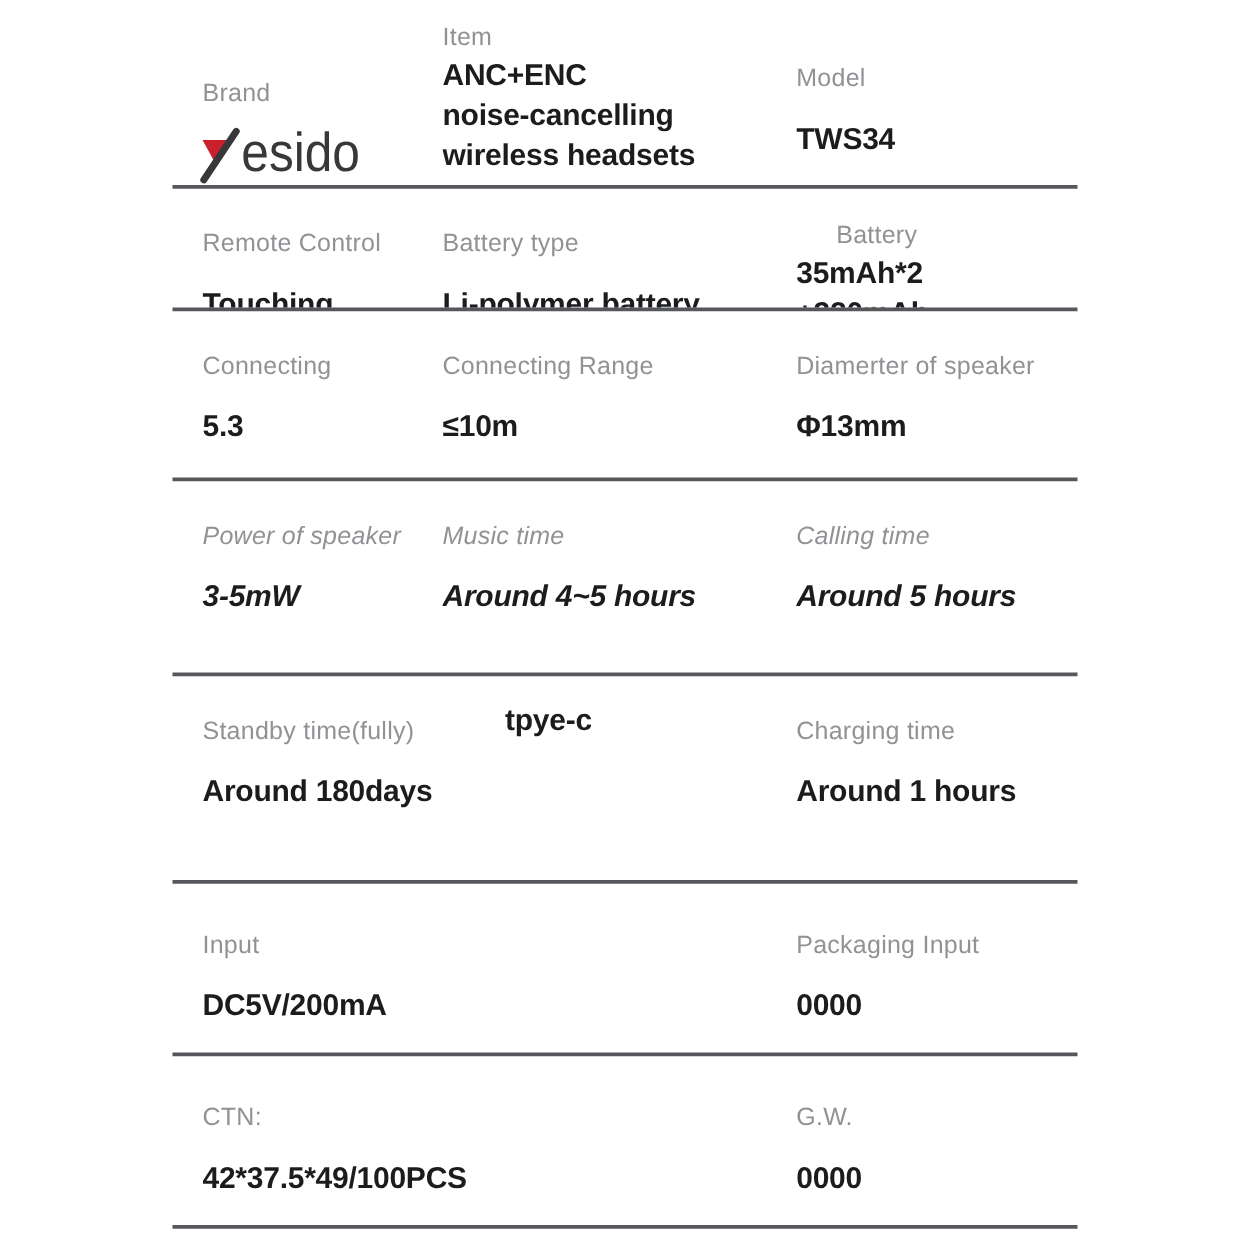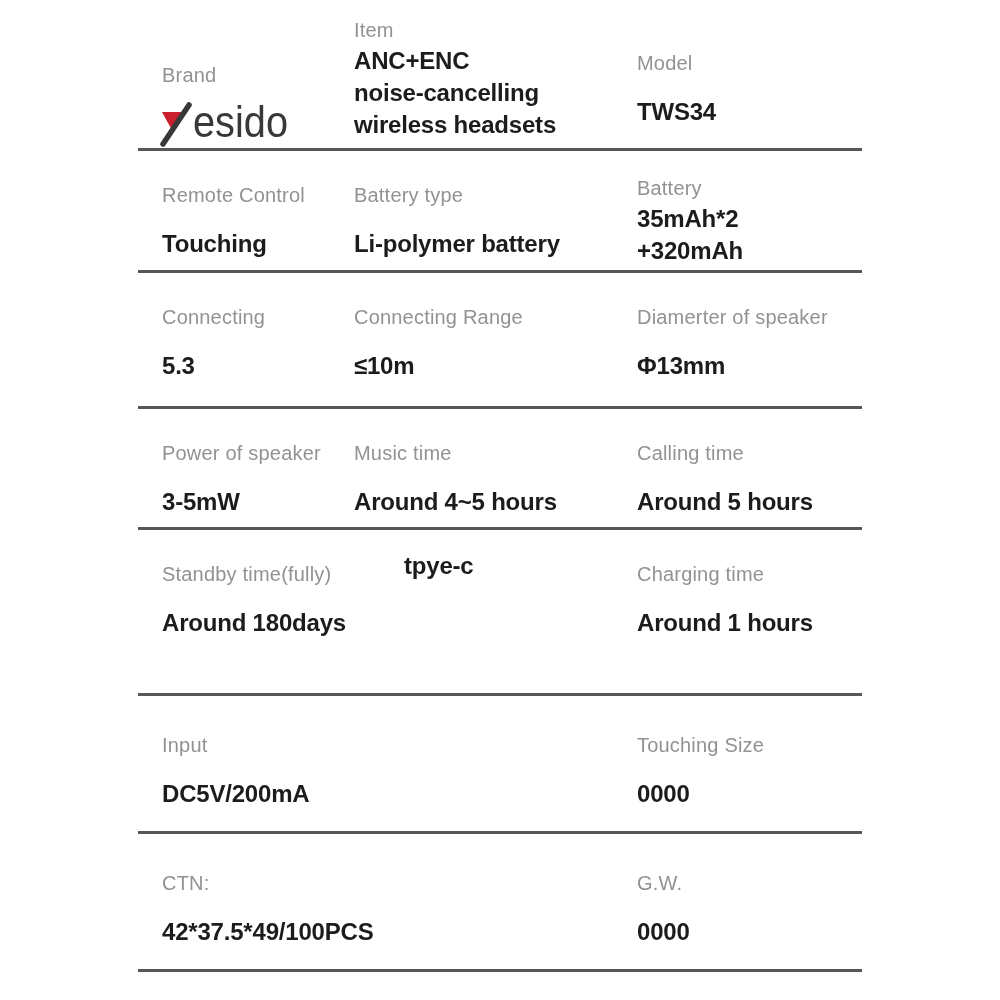--- a/index.html
+++ b/index.html
@@ -1,37 +1,37 @@
 <!DOCTYPE html>
 <html><head>
 <meta charset="utf-8">
 <style>
   html,body{margin:0;padding:0;background:#ffffff;}
   body{width:1000px;height:1000px;position:relative;font-family:"Liberation Sans","DejaVu Sans",sans-serif;}
   .sheet{width:724px;margin-left:138px;}
   .row{display:grid;grid-template-columns:216px 283px 225px;box-sizing:border-box;border-bottom:3px solid #56575a;}
   .r1{height:151px;}
-  .r2{height:122px;}
+  .r2{height:98px;}
   .r3{height:136px;}
-  .r4{height:121px;}
+  .r4{height:156px;font-style:italic;}
   .r5{height:166px;}
   .r6{height:138px;}
   .r7{height:138px;}
   .cell{overflow:hidden;}
   .cell.first{padding-left:24px;}
   .label{padding-top:31px;font-size:20px;line-height:26px;color:#909295;letter-spacing:0.2px;}
   .value{margin-top:20px;font-size:24px;line-height:32px;font-weight:700;color:#1b1c1e;white-space:pre-line;letter-spacing:-0.2px;}
   
   .c-brand .label{padding-top:62px;}
   .c-item .label{padding-top:17px;}
   .c-item .value{margin-top:2px;}
   .c-model .label{padding-top:50px;}
   .c-model .value{}
   
-  .c-battery .label{padding-top:24px;}
+  .c-battery .label{padding-top:24px;margin-left:32px;}
   .c-battery .value{margin-top:2px;}
   
   .shift{padding-left:50px;}
   
   .r6 .label,.r7 .label{padding-top:36px;}
   .span2{grid-column:1 / 3;}
   
   .logo{margin-top:12px;}
   .logo svg{display:block;margin-left:-7px;}
   .logo text{font-family:"Liberation Sans","DejaVu Sans",sans-serif;font-size:44px;font-weight:400;fill:#37383a;}
@@ -123,21 +123,21 @@
       <div class="value">Around 1 hours</div>
     </div>
   </section>
 
   <section class="row r6">
     <div class="cell first span2">
       <div class="label">Input</div>
       <div class="value">DC5V/200mA</div>
     </div>
     <div class="cell">
-      <div class="label">Touching Size</div>
+      <div class="label">Packaging Input</div>
       <div class="value">0000</div>
     </div>
   </section>
 
   <section class="row r7">
     <div class="cell first span2">
       <div class="label">CTN:</div>
       <div class="value">42*37.5*49/100PCS</div>
     </div>
     <div class="cell">

